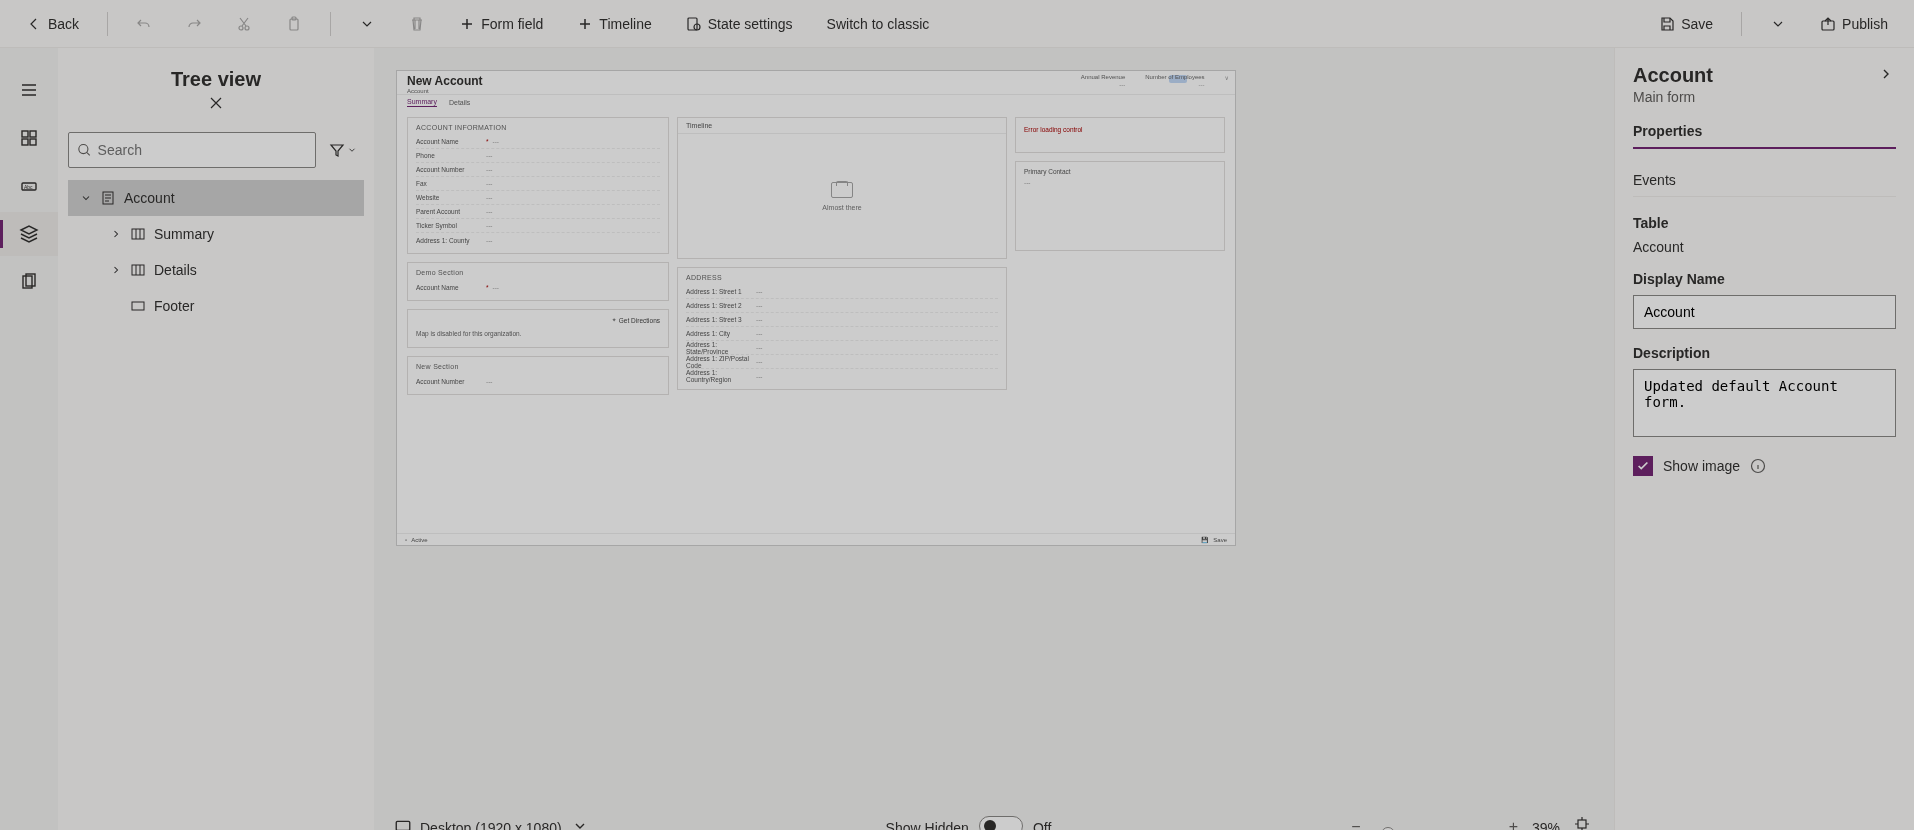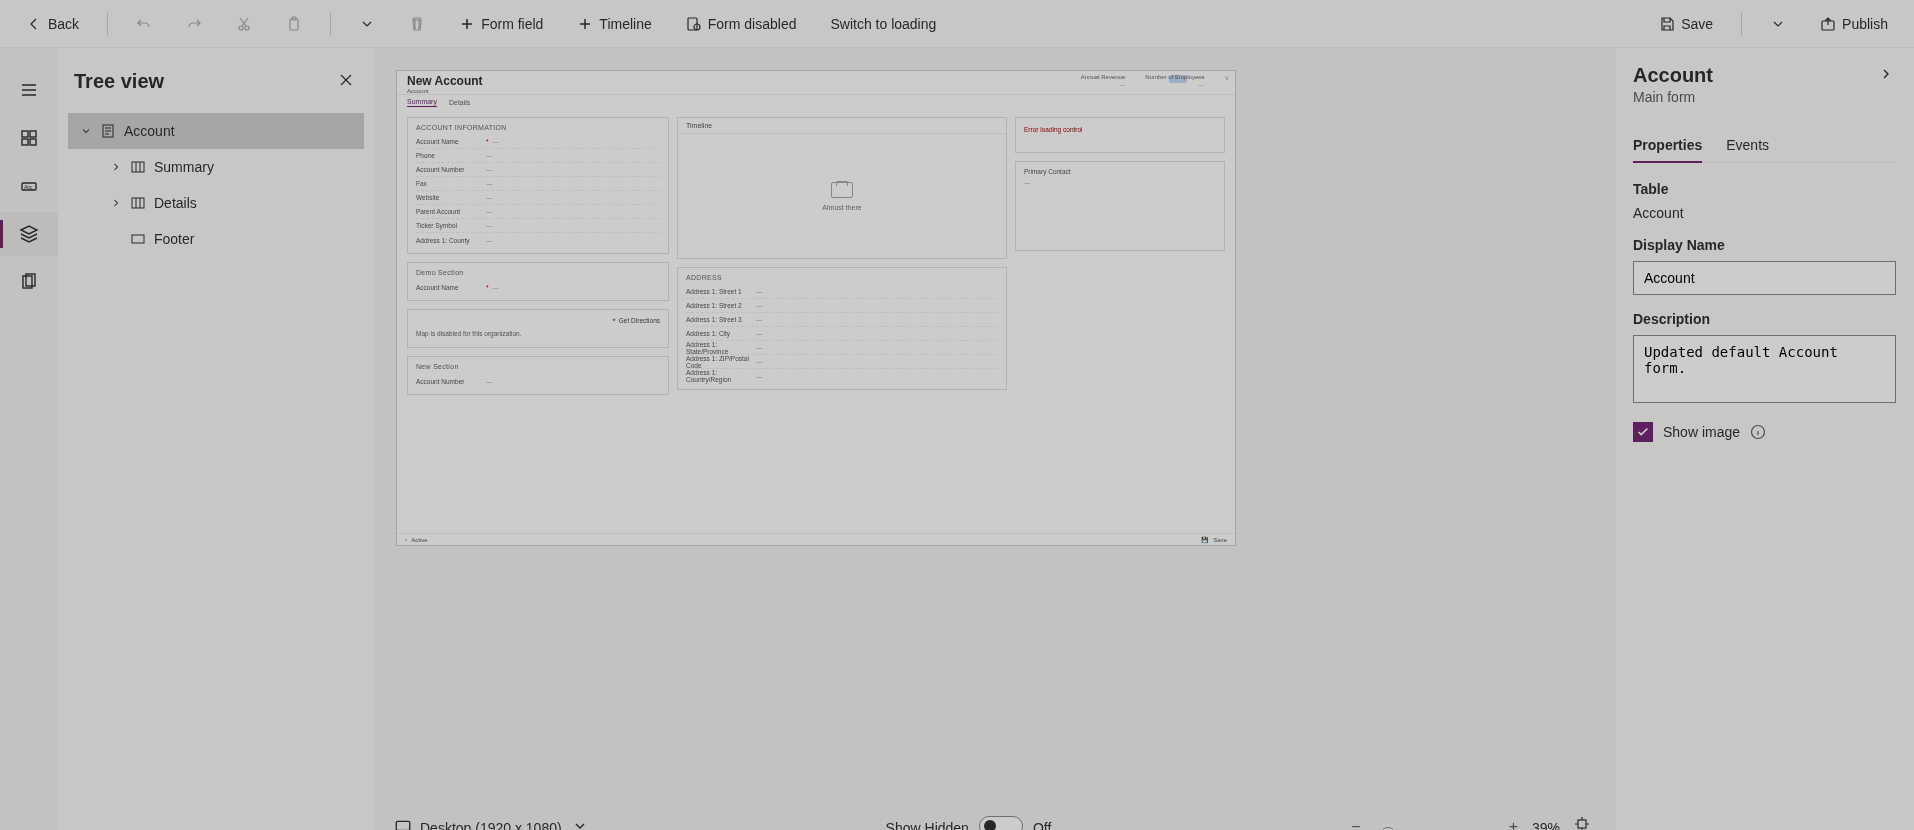--- a/index.html
+++ b/index.html
@@ -68,21 +68,21 @@
 .rail-btn svg { width: 20px; height: 20px; }
 
 
 .treepanel {
   width: 316px;
   background: #faf9f8;
   display: flex;
   flex-direction: column;
   padding: 20px 10px 0 10px;
 }
-.tree-header { display: flex; align-items: center; justify-content: space-between; padding: 0 6px 14px; }
+.tree-header { display: flex; align-items: center; justify-content: space-between; padding: 0 6px 14px; flex-direction: column; }
 .tree-title { font-size: 20px; font-weight: 600; }
 .tree-close { background: transparent; border: none; cursor: pointer; padding:4px; }
 .tree-close svg { width:16px; height:16px; }
 .tree-search-row { display:flex; gap:6px; padding: 0 0 8px 0; }
 .tree-search {
   flex:1; display:flex; align-items:center;
   border:1px solid #8a8886; background:#fff; border-radius:2px;
   height:36px; padding:0 8px; gap:6px;
 }
 .tree-search input { border:none; outline:none; font-size:14px; width:100%; }
@@ -161,21 +161,21 @@
 .zoom-btn { background:transparent; border:none; font-size:16px; color:#605e5c; cursor:pointer; padding:0 4px;}
 
 
 .proppanel {
   width: 300px; background:#faf9f8; border-left:1px solid #edebe9;
   display:flex; flex-direction:column; padding:16px 18px;
 }
 .pp-head { display:flex; justify-content:space-between; align-items:flex-start; }
 .pp-title { font-size:20px; font-weight:600; }
 .pp-sub { font-size:14px; color:#605e5c; margin-top:2px;}
-.pp-tabs { display:flex; gap:24px; margin:32px 0 18px; border-bottom:1px solid #edebe9;}
+.pp-tabs { display:flex; gap:24px; margin:18px 0 18px; border-bottom:1px solid #edebe9;flex-direction:column;}
 .pp-tab { padding:0 0 8px 0; font-size:14px; color:#323130; cursor:pointer;}
 .pp-tab.active { font-weight:600; border-bottom:2px solid #742774; margin-bottom:-1px;}
 .pp-field { margin-bottom:16px; }
 .pp-label { font-size:14px; font-weight:600; margin-bottom:8px; display:block;}
 .pp-value { font-size:14px; }
 .pp-input { width:100%; height:34px; border:1px solid #8a8886; padding:0 10px; font-size:14px; background:#fff; }
 .pp-textarea { width:100%; height:68px; border:1px solid #8a8886; padding:8px 10px; font-size:14px; background:#fff; resize:none;}
 .pp-check-row { display:flex; align-items:center; gap:10px;}
 .pp-check { width:20px; height:20px; background:#742774; display:flex; align-items:center; justify-content:center; }
 .pp-check svg { width:14px; height:14px; stroke:#fff; }
@@ -236,24 +236,24 @@
     <svg viewBox="0 0 16 16" fill="none" stroke="#323130" stroke-width="1.5">
         <path d="M8 3v10M3 8h10"></path>
       </svg>
     <span>Timeline</span>
   </button>
   <button class="toolbar-btn">
     <svg viewBox="0 0 16 16" fill="none" stroke="#323130" stroke-width="1.2">
         <rect x="2" y="2" width="9" height="12" rx="1"></rect>
         <circle cx="11" cy="11" r="3"></circle>
       </svg>
-    <span>Form disabled</span>
-  </button>
-  <button class="toolbar-btn">
-    <span>Switch to loading</span>
+    <span>State settings</span>
+  </button>
+  <button class="toolbar-btn">
+    <span>Switch to classic</span>
   </button>
   <div class="toolbar-spacer"></div>
   <button class="toolbar-btn">
     <svg viewBox="0 0 16 16" fill="none" stroke="#323130" stroke-width="1.2">
         <path d="M3 2h8l3 3v9H3z"></path>
         <path d="M5 2v4h6V2M5 14v-4h6v4"></path>
       </svg>
     <span>Save</span>
   </button>
   <div class="toolbar-sep"></div>
@@ -309,20 +309,37 @@
 
   <div class="treepanel">
     <div class="tree-header">
       <div class="tree-title">Tree view</div>
       <button class="tree-close">
         <svg viewBox="0 0 16 16" stroke="#323130" stroke-width="1.2">
             <path d="M3 3l10 10M13 3 3 13"></path>
           </svg>
       </button>
     </div>
+    <div class="tree-search-row">
+      <div class="tree-search">
+        <svg width="16" height="16" viewBox="0 0 16 16" fill="none" stroke="#605e5c" stroke-width="1.2">
+            <circle cx="7" cy="7" r="5"></circle>
+            <path d="M11 11l3 3"></path>
+          </svg>
+        <input placeholder="Search" style="">
+      </div>
+      <button class="filter-btn">
+        <svg width="16" height="16" viewBox="0 0 16 16" fill="none" stroke="#323130" stroke-width="1.2">
+            <path d="M2 3h12l-5 6v5l-2-1V9z"></path>
+          </svg>
+        <svg width="10" height="10" viewBox="0 0 16 16" fill="none" stroke="#323130" stroke-width="1.4">
+            <path d="M4 6l4 4 4-4"></path>
+          </svg>
+      </button>
+    </div>
     <div class="tree">
       <div class="tree-item selected">
         <span class="chev">
             <svg width="12" height="12" viewBox="0 0 16 16" stroke="#323130" fill="none" stroke-width="1.4">
               <path d="M4 6l4 4 4-4"></path>
             </svg>
           </span>
         <span class="tic">
             <svg width="16" height="16" viewBox="0 0 16 16" fill="none" stroke="#323130" stroke-width="1">
               <rect x="3" y="2" width="10" height="12"></rect>

